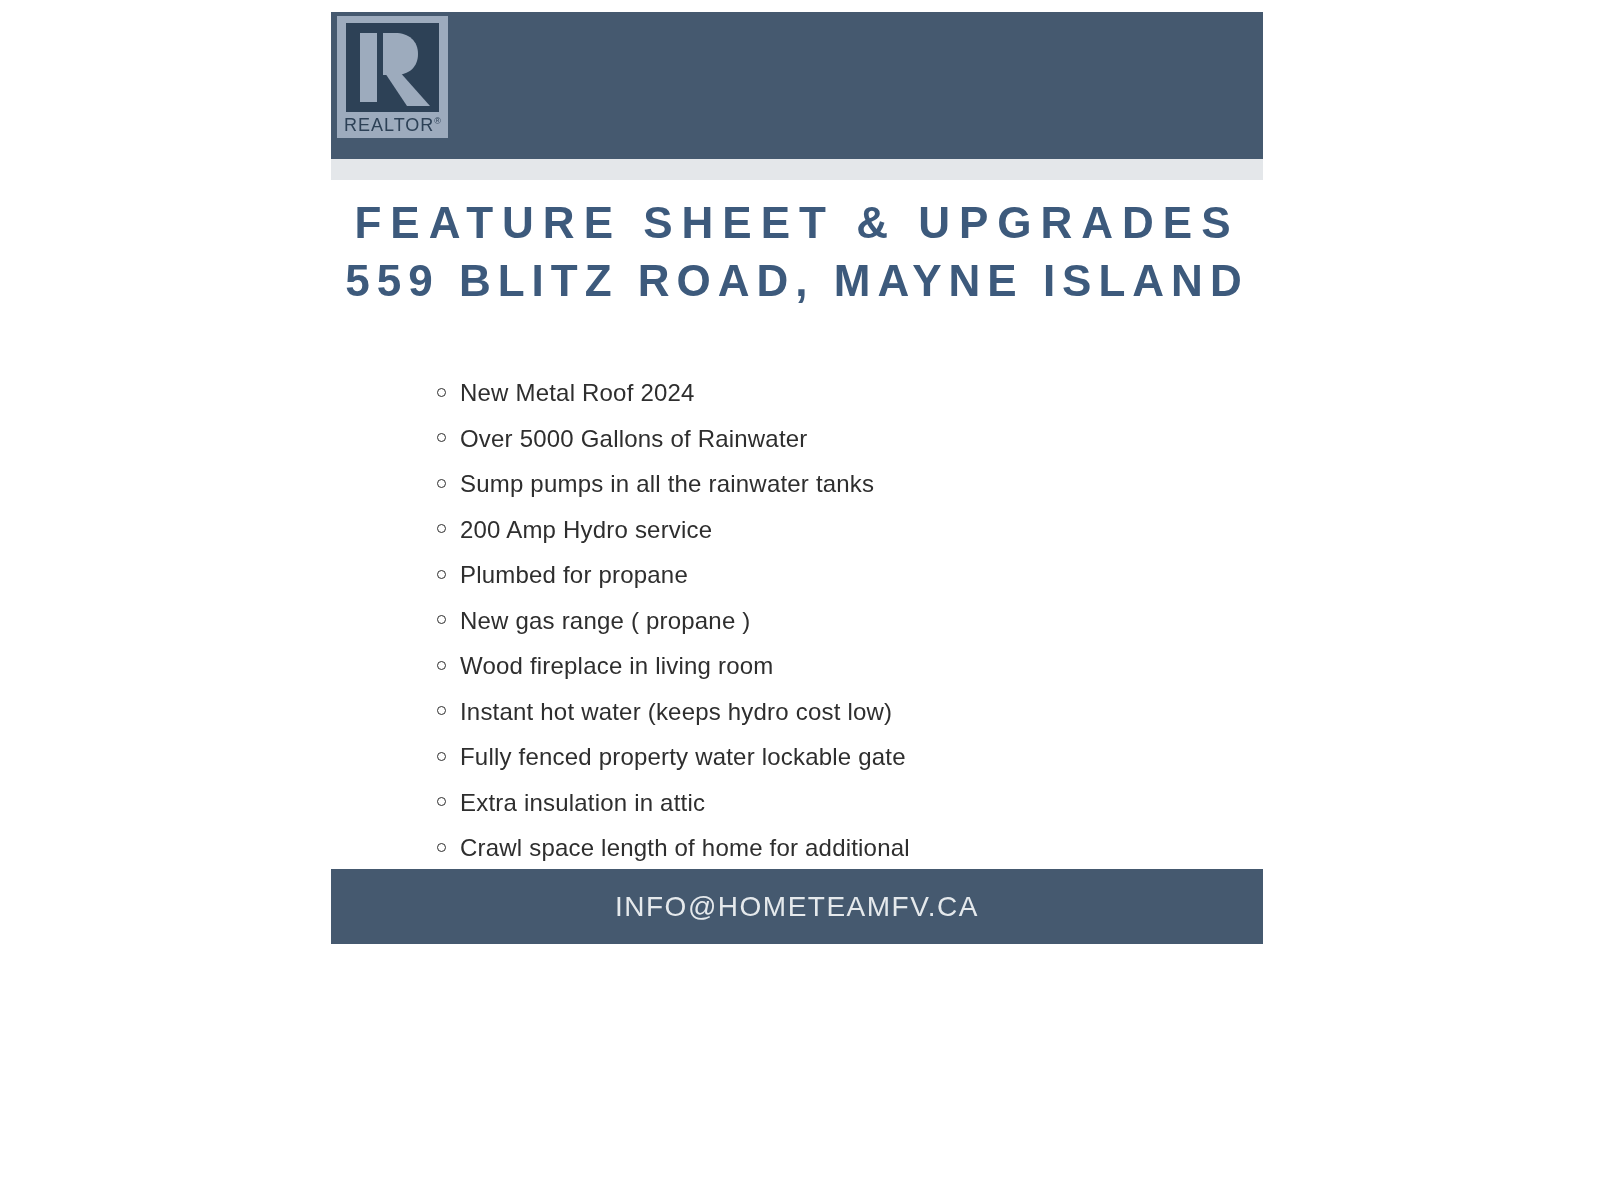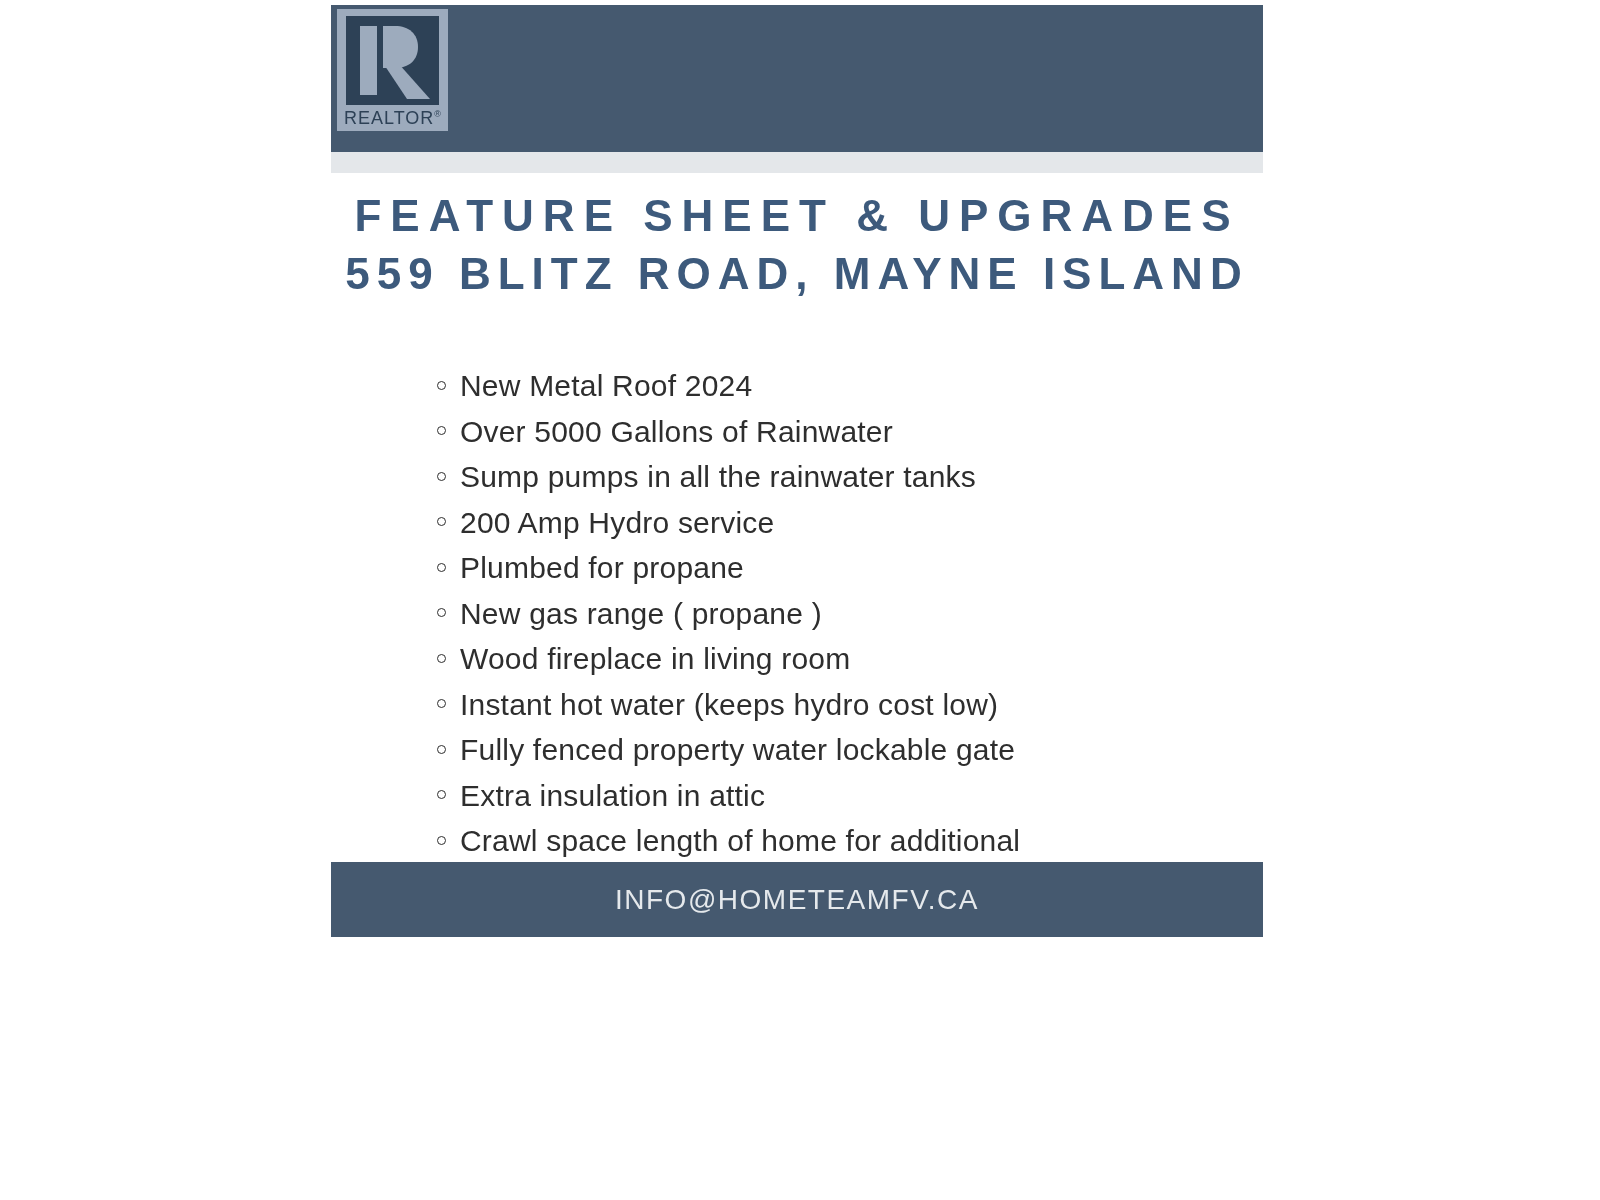--- a/index.html
+++ b/index.html
@@ -11,21 +11,21 @@
   .canvas {
     position: relative;
     width: 1600px;
     height: 1200px;
     background: #ffffff;
     overflow: hidden;
   }
   .content {
     position: absolute;
     left: 331px;
-    top: 5px;
+    top: 12px;
     width: 932px;
     height: 932px;
   }
   
   .topbar {
     position: relative;
     width: 100%;
     height: 147px;
     background: var(--accent, #45596f);
   }
@@ -79,21 +79,21 @@
   }
   .title .line1 { letter-spacing: 9px; }
   .title .line2 { letter-spacing: 7px; }
   
   .features {
     margin: 60px 0 0 0;
     padding: 0 0 0 129px;
     list-style: none;
     width: 780px;
     color: var(--body-text, #2e2e2e);
-    font-size: 30px;
+    font-size: 24px;
     letter-spacing: 0.2px;
   }
   .features li {
     position: relative;
     line-height: 45.5px;
     white-space: pre-wrap;
   }
   .features li::before {
     content: "";
     position: absolute;

